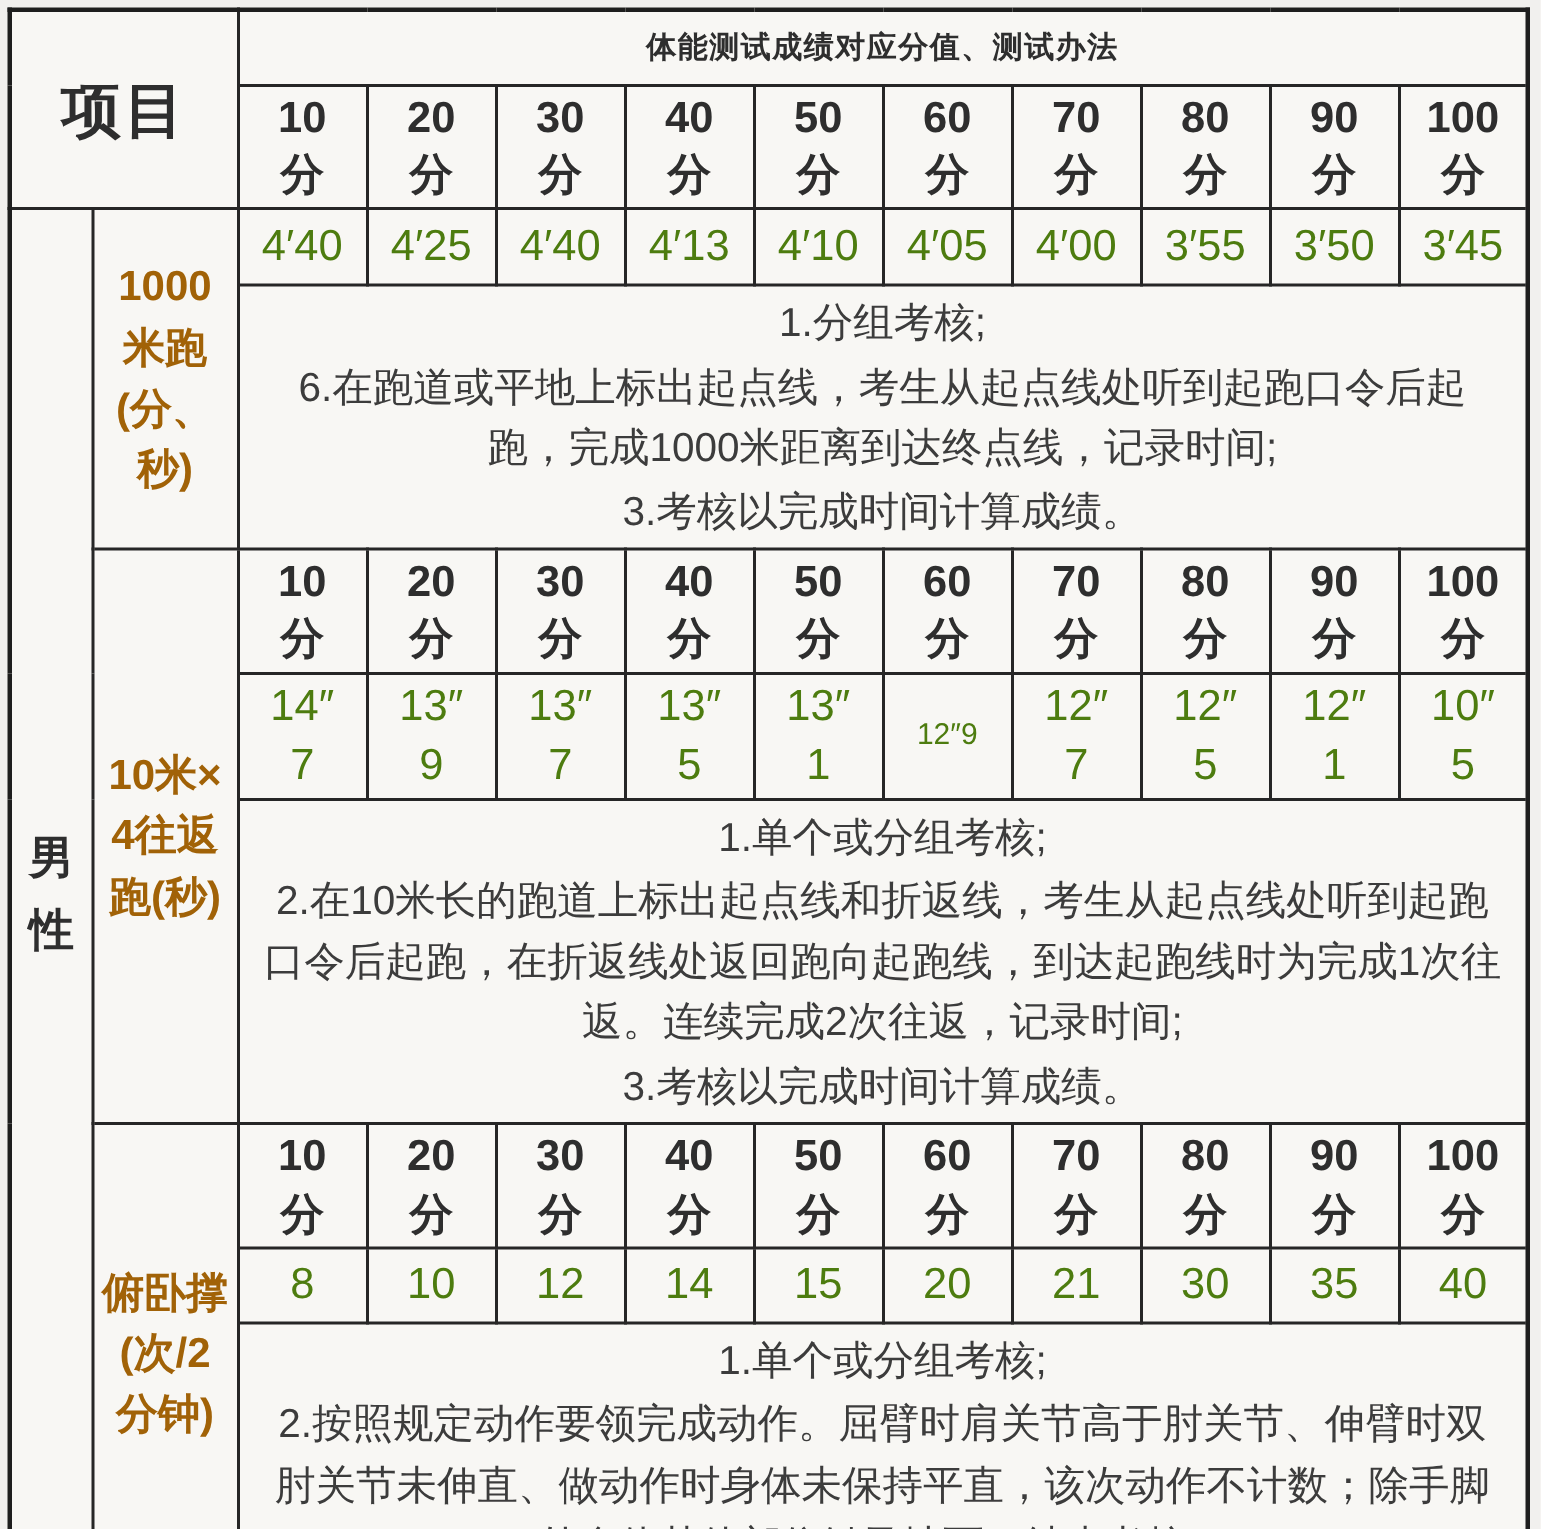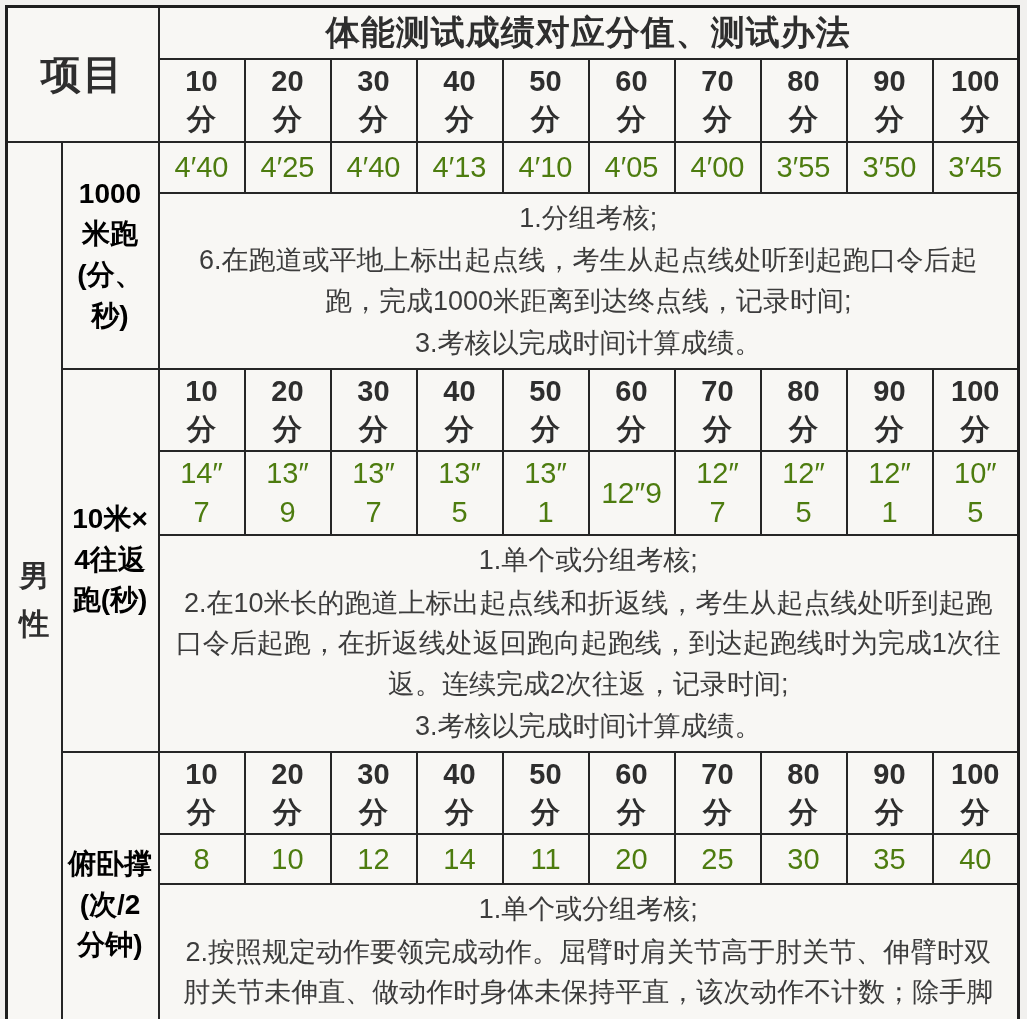--- a/index.html
+++ b/index.html
@@ -22,29 +22,29 @@
     text-align:center;
     padding:2px 4px;
     overflow:hidden;
   }
   table.fit{border:3px solid #1e1e1e;}
   .c-gender{width:55px;}
   .c-item{width:97px;}
   .c-score{width:86px;}
 
   td.project{font-size:40px;font-weight:bold;color:#2e2e2e;letter-spacing:2px;}
-  td.title{font-size:34px;font-weight:bold;color:#2e2e2e;letter-spacing:1px;}
+  td.title{font-size:20px;font-weight:bold;color:#2e2e2e;letter-spacing:1px;}
   td.score-th{font-size:29px;font-weight:bold;color:#2e2e2e;line-height:1.32;padding:2px 0;}
   td.score-th .num{display:block;}
   td.score-th .unit{display:block;}
   td.gender{font-size:30px;font-weight:bold;color:#2e2e2e;line-height:1.6;word-break:break-all;padding:0 6px;}
-  td.item{font-size:28px;font-weight:bold;color:#000000;line-height:1.45;word-break:break-all;padding:2px 7px;}
+  td.item{font-size:28px;font-weight:bold;color:#a16207;line-height:1.45;word-break:break-all;padding:2px 7px;}
   td.val{font-size:29px;color:#4d7c0f;}
   td.val .wrapbox{display:inline-block;max-width:56px;word-break:break-all;line-height:1.35;}
-  td.val.fit-one{font-size:30px;}
+  td.val.fit-one{font-size:20px;}
   td.desc{
     text-align:left;font-size:27px;color:#3c3c3c;line-height:1.5;
     padding:6px 12px 6px 14px;word-break:break-all;
   }
   td.desc .mline{margin:2px 12px;}
 </style>
 </head>
 <body>
 
 <table class="fit">
@@ -242,23 +242,23 @@
           <span class="num">100</span>
           <span class="unit">分</span>
         </td>
   </tr>
 
   <tr style="height:50px;">
     <td class="val">8</td>
     <td class="val">10</td>
     <td class="val">12</td>
     <td class="val">14</td>
-    <td class="val">11</td>
+    <td class="val">15</td>
     <td class="val">20</td>
-    <td class="val">25</td>
+    <td class="val">21</td>
     <td class="val">30</td>
     <td class="val">35</td>
     <td class="val">40</td>
   </tr>
 
   <tr style="height:155px;">
     <td class="desc" colspan="10">
       <div class="mline">1.单个或分组考核;</div>
       <div class="mline">2.按照规定动作要领完成动作。屈臂时肩关节高于肘关节、伸臂时双肘关节未伸直、做动作时身体未保持平直，该次动作不计数；除手脚外身体其他部位触及地面，结束考核。</div>
     </td>

